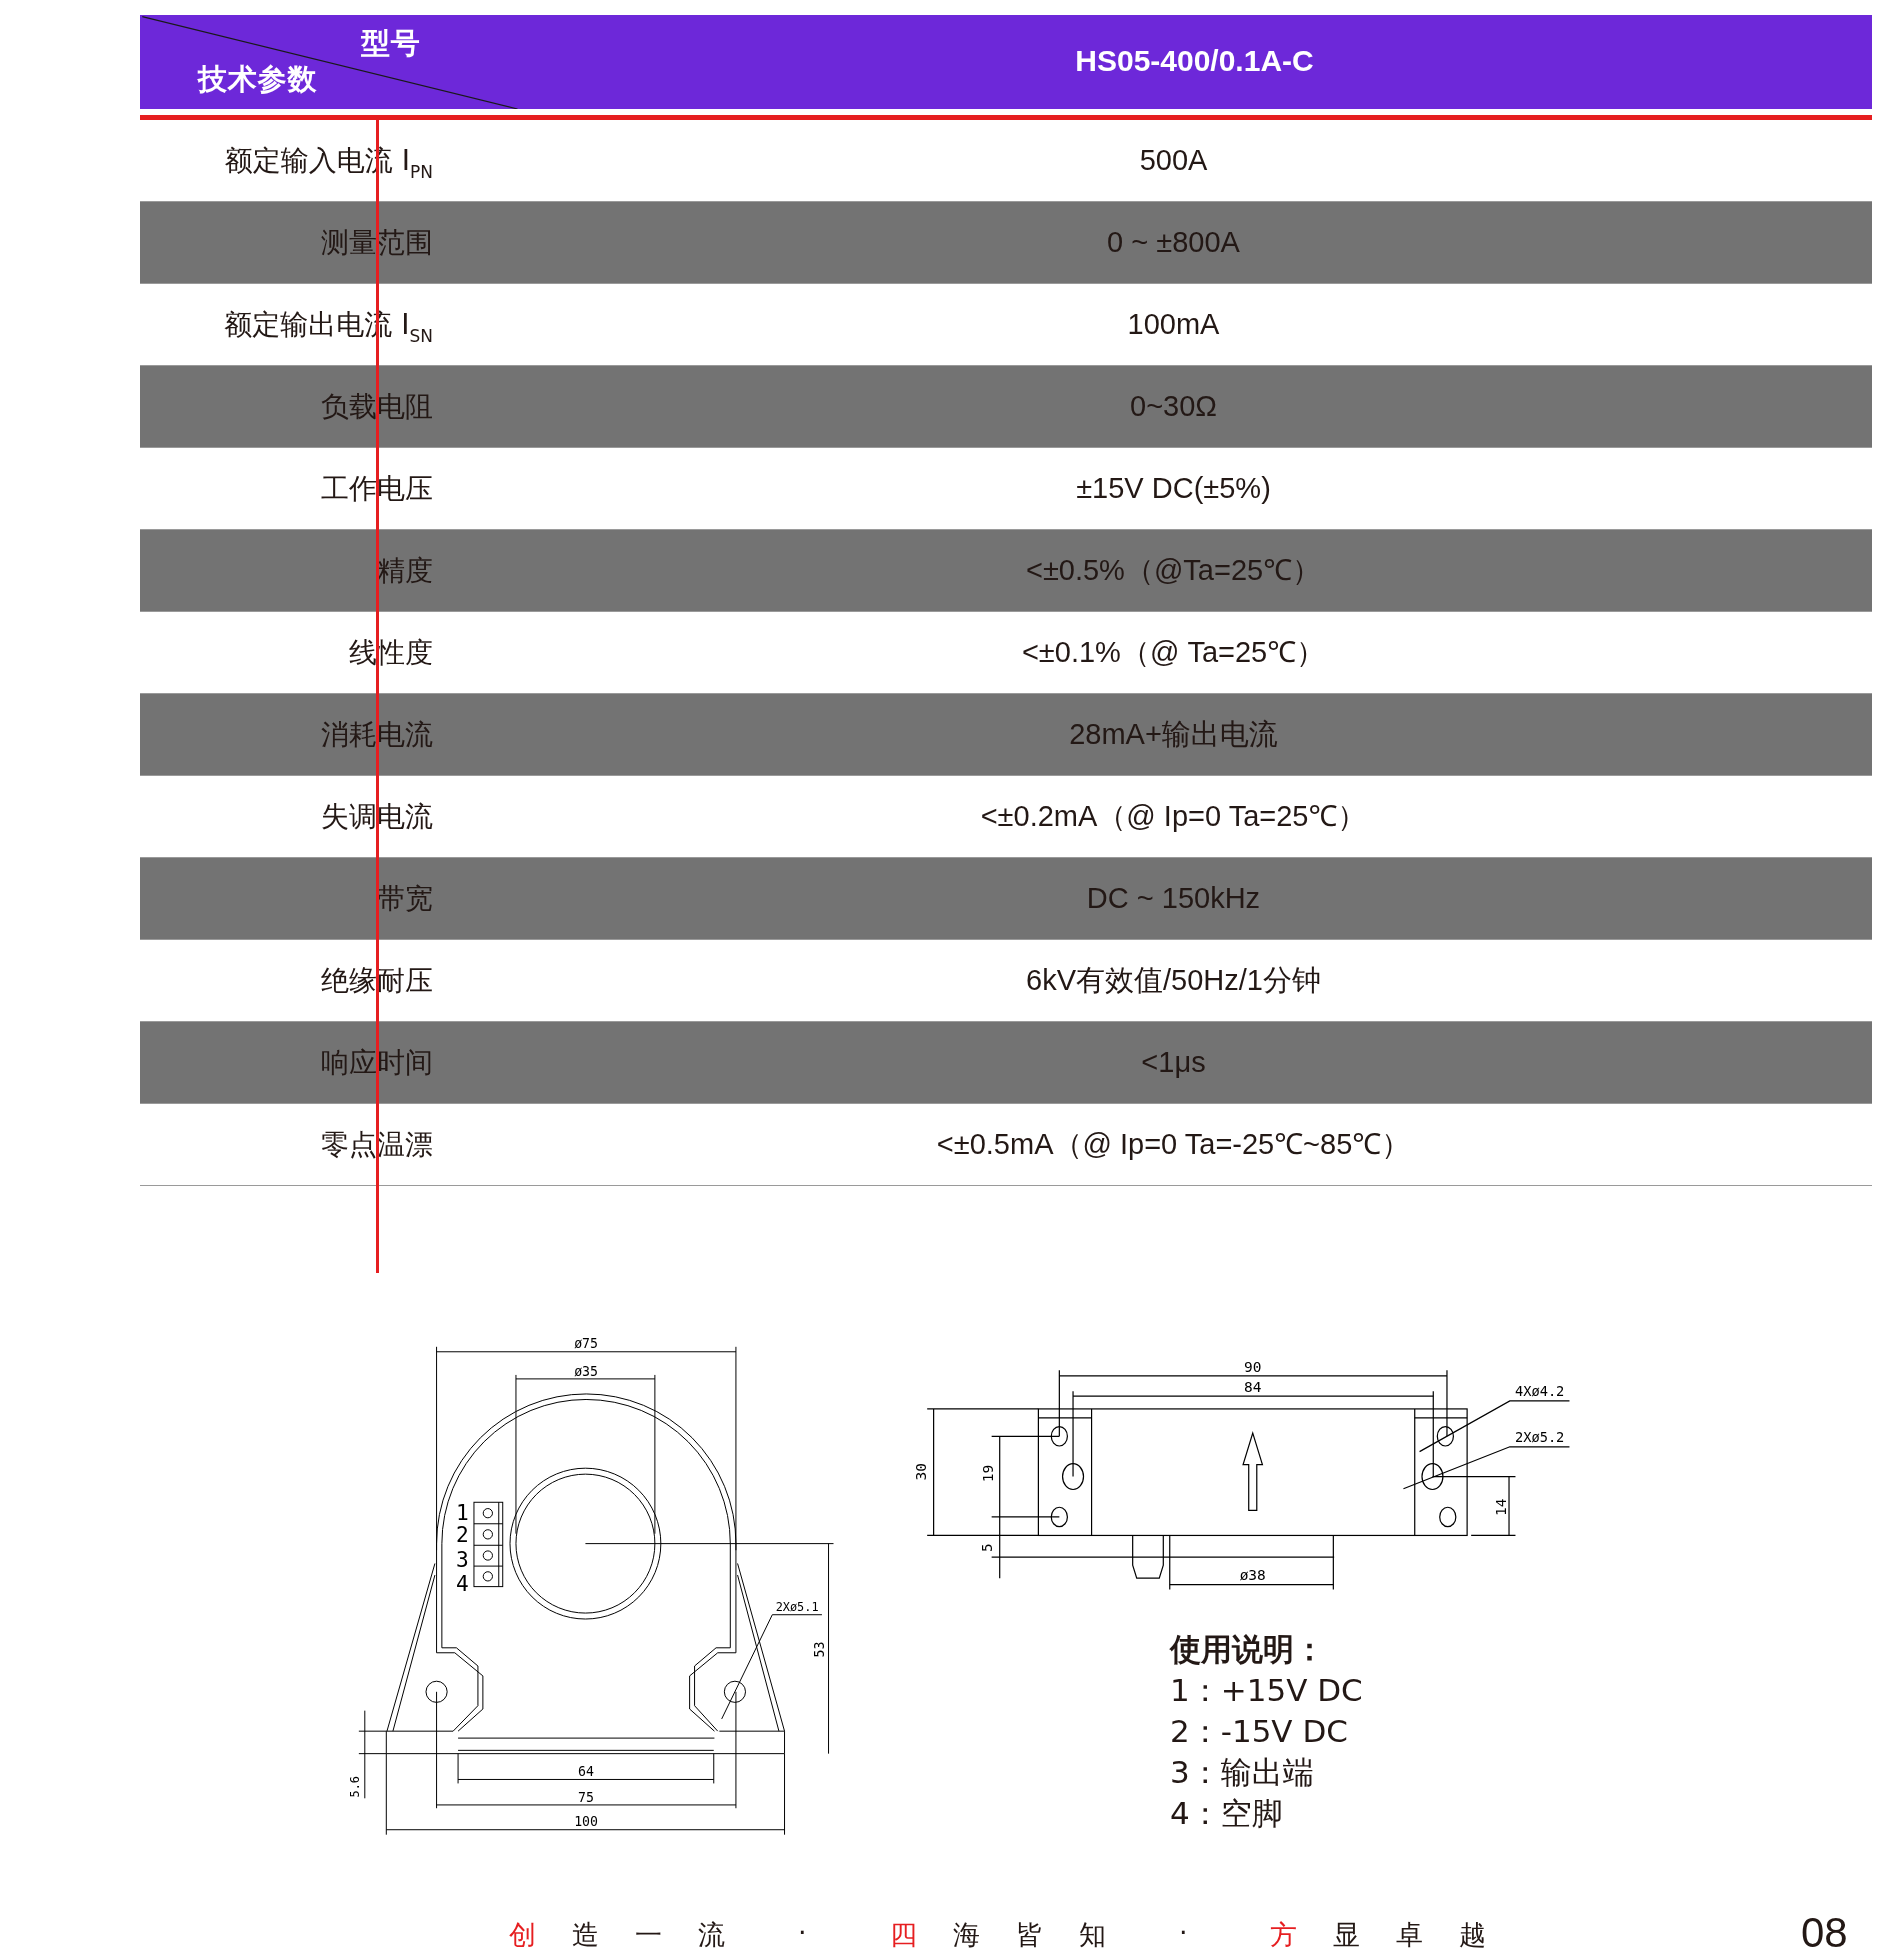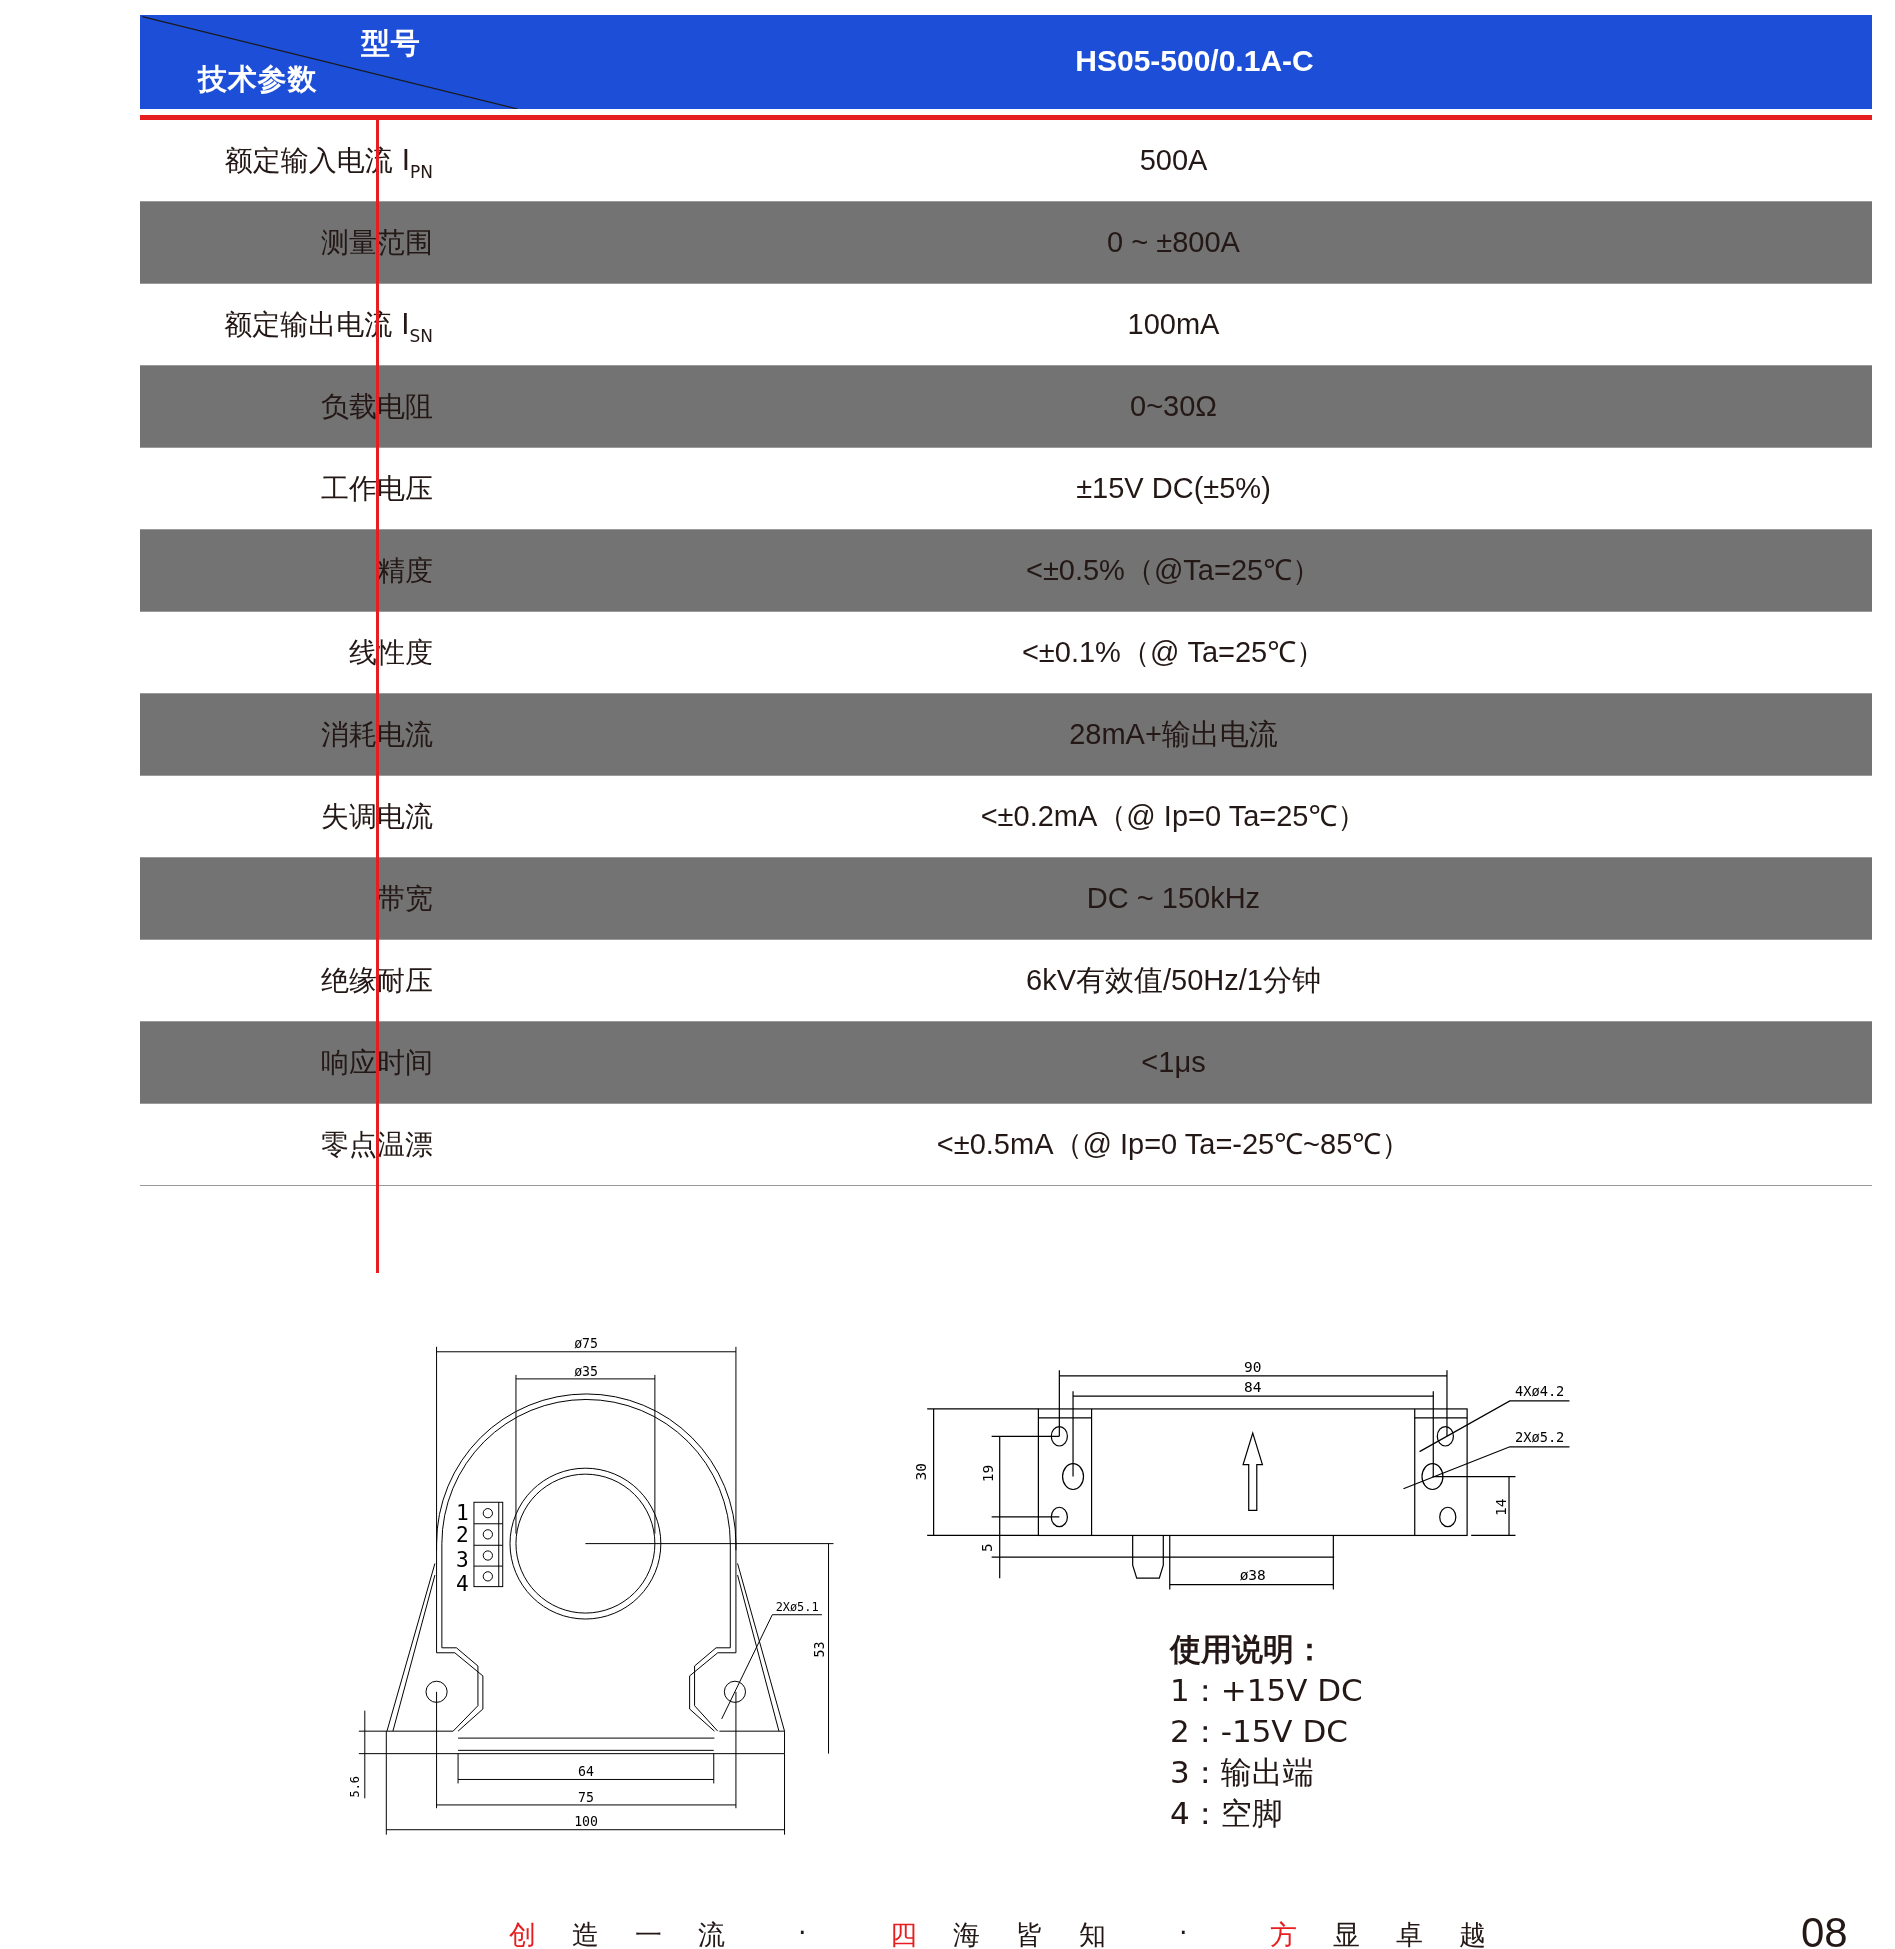--- a/index.html
+++ b/index.html
@@ -5,21 +5,21 @@
   html, body { margin: 0; padding: 0; }
   body {
     width: 1896px; height: 1949px; position: relative; overflow: hidden;
     background: #ffffff; color: #231815;
     font-family: "DejaVu Sans", "Liberation Sans", sans-serif;
   }
   .spec-table {
     position: absolute; left: 140px; top: 14.5px; width: 1732px;
   }
   .header {
-    position: relative; height: 94px; background: #1d4ed8;
+    position: relative; height: 94px; background: #6d28d9;
   }
   .header svg.diag { position: absolute; left: 0; top: 0; }
   .header .model-label {
     position: absolute; left: 221px; top: 9.7px; color: #fff;
     font-weight: bold; font-size: 29px; letter-spacing: 0.8px;
   }
   .header .param-label {
     position: absolute; left: 58px; top: 45px; color: #fff;
     font-weight: bold; font-size: 29px; letter-spacing: 0.8px;
   }
@@ -67,21 +67,21 @@
 </head>
 <body>
 
 <div class="spec-table">
   <div class="header">
     <svg class="diag" width="379" height="94" viewBox="0 0 470 117">
       <line x1="2" y1="2" x2="469" y2="117" stroke="#1a1a1a" stroke-width="1.5"></line>
     </svg>
     <span class="model-label">型号</span>
     <span class="param-label">技术参数</span>
-    <span class="model-name">HS05-500/0.1A-C</span>
+    <span class="model-name">HS05-400/0.1A-C</span>
   </div>
   <div class="red-rule"></div>
 
   <div class="row">
     <div class="label"><span>额定输入电流 I</span><sub>PN</sub></div>
     <div class="value">500A</div>
   </div>
   <div class="row alt">
     <div class="label">测量范围</div>
     <div class="value">0 ~ ±800A</div>

